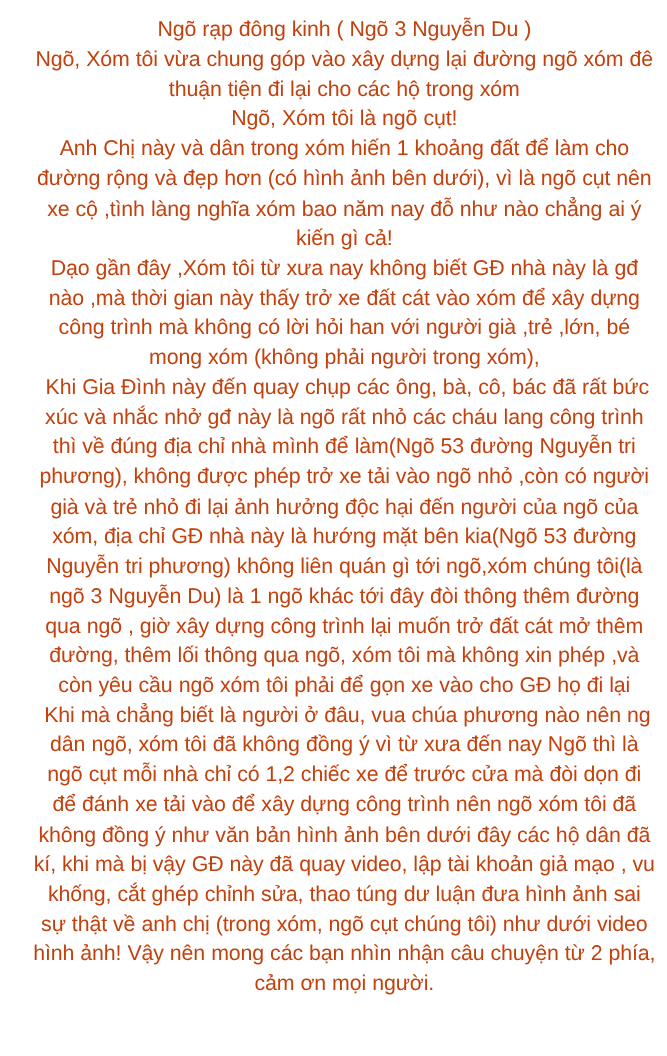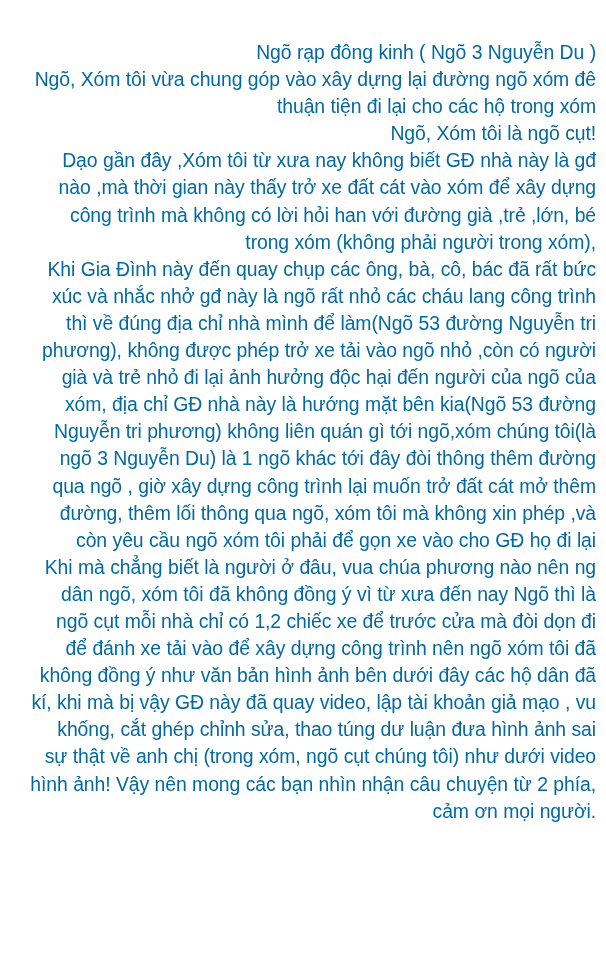--- a/index.html
+++ b/index.html
@@ -14,39 +14,39 @@
     overflow: hidden;
   }
   #page {
     width: 606px;
     height: 960px;
     box-sizing: border-box;
     padding: 14px 10px 6px 30px;
     background: #ffffff;
   }
   .doc-body {
-    color: #0369a1;
+    color: #c2410c;
     font-size: 19.4px;
     line-height: 27.1px;
     letter-spacing: -0.1px;
     word-spacing: 0.2px;
-    text-align: right;
-    margin-top: 25px;
+    text-align: center;
   }
   .para {
     margin: 0;
     padding: 0;
     white-space: pre-wrap;
   }
 </style>
 </head>
 <body>
 
 <div id="page">
   <div class="doc-body">
     <p class="para">Ngõ rạp đông kinh ( Ngõ 3 Nguyễn Du )</p>
     <p class="para">Ngõ, Xóm tôi vừa chung góp vào xây dựng lại đường ngõ xóm đê thuận tiện đi lại cho các hộ trong xóm</p>
     <p class="para">Ngõ, Xóm tôi là ngõ cụt!</p>
-    <p class="para">Dạo gần đây ,Xóm tôi từ xưa nay không biết GĐ nhà này là gđ nào ,mà thời gian này thấy trở xe đất cát vào xóm để xây dựng công trình mà không có lời hỏi han với đường già ,trẻ ,lớn, bé trong xóm (không phải người trong xóm),</p>
+    <p class="para">Anh Chị này và dân trong xóm hiến 1 khoảng đất để làm cho đường rộng và đẹp hơn (có hình ảnh bên dưới), vì là ngõ cụt nên xe cộ ,tình làng nghĩa xóm bao năm nay đỗ như nào chẳng ai ý kiến gì cả!</p>
+    <p class="para">Dạo gần đây ,Xóm tôi từ xưa nay không biết GĐ nhà này là gđ nào ,mà thời gian này thấy trở xe đất cát vào xóm để xây dựng công trình mà không có lời hỏi han với người già ,trẻ ,lớn, bé mong xóm (không phải người trong xóm),</p>
     <p class="para"> Khi Gia Đình này đến quay chụp các ông, bà, cô, bác đã rất bức xúc và nhắc nhở gđ này là ngõ rất nhỏ các cháu lang công trình thì về đúng địa chỉ nhà mình để làm(Ngõ 53 đường Nguyễn tri phương), không được phép trở xe tải vào ngõ nhỏ ,còn có người già và trẻ nhỏ đi lại ảnh hưởng độc hại đến người của ngõ của xóm, địa chỉ GĐ nhà này là hướng mặt bên kia(Ngõ 53 đường Nguyễn tri phương) không liên quán gì tới ngõ,xóm chúng tôi(là ngõ 3 Nguyễn Du) là 1 ngõ khác tới đây đòi thông thêm đường qua ngõ , giờ xây dựng công trình lại muốn trở đất cát mở thêm đường, thêm lối thông qua ngõ, xóm tôi mà không xin phép ,và còn yêu cầu ngõ xóm tôi phải để gọn xe vào cho GĐ họ đi lại</p>
     <p class="para"> Khi mà chẳng biết là người ở đâu, vua chúa phương nào nên ng dân ngõ, xóm tôi đã không đồng ý vì từ xưa đến nay Ngõ thì là ngõ cụt mỗi nhà chỉ có 1,2 chiếc xe để trước cửa mà đòi dọn đi để đánh xe tải vào để xây dựng công trình nên ngõ xóm tôi đã không đồng ý như văn bản hình ảnh bên dưới đây các hộ dân đã kí, khi mà bị vậy GĐ này đã quay video, lập tài khoản giả mạo , vu khống, cắt ghép chỉnh sửa, thao túng dư luận đưa hình ảnh sai sự thật về anh chị (trong xóm, ngõ cụt chúng tôi) như dưới video hình ảnh! Vậy nên mong các bạn nhìn nhận câu chuyện từ 2 phía, cảm ơn mọi người.</p>
   </div>
 </div>
 
 </body></html>

